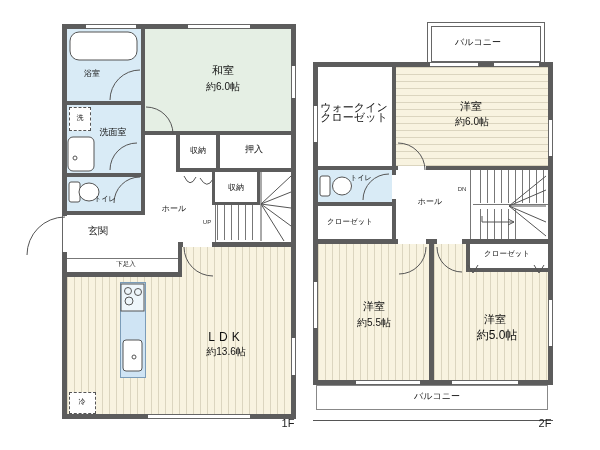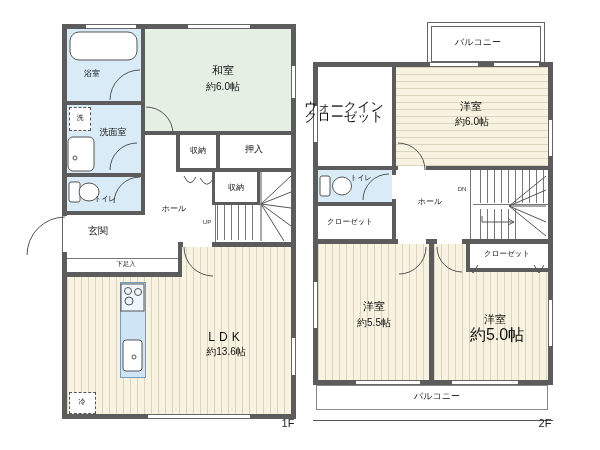--- a/index.html
+++ b/index.html
@@ -169,31 +169,31 @@
   <div class="lbl" style="left:207px;top:223px;font-size:6px;color:#333;">UP</div>
   <div class="lbl" style="left:198px;top:151px;font-size:8px;">収納</div>
   <div class="lbl" style="left:254px;top:150px;font-size:9px;">押入</div>
   <div class="lbl" style="left:236px;top:188px;font-size:8px;">収納</div>
   <div class="lbl" style="left:226px;top:337px;font-size:12px;letter-spacing:4px;">LDK</div>
   <div class="lbl" style="left:226px;top:352px;font-size:10px;">約13.6帖</div>
   <div class="lbl" style="left:82px;top:402px;font-size:7px;">冷</div>
   <div class="lbl" style="left:288px;top:424px;font-size:11px;color:#222;">1F</div>
 
   <div class="lbl" style="left:478px;top:43px;font-size:9px;">バルコニー</div>
-  <div class="lbl" style="left:344px;top:112px;font-size:13px;line-height:10px;">
+  <div class="lbl" style="left:354px;top:112px;font-size:11px;line-height:10px;">
     <div>ウォークイン</div>
     <div>クローゼット</div>
   </div>
   <div class="lbl" style="left:471px;top:107px;font-size:11px;">洋室</div>
   <div class="lbl" style="left:472px;top:122px;font-size:10px;">約6.0帖</div>
   <div class="lbl" style="left:361px;top:178px;font-size:7px;">トイレ</div>
   <div class="lbl" style="left:430px;top:202px;font-size:8px;">ホール</div>
   <div class="lbl" style="left:462px;top:190px;font-size:6px;color:#333;">DN</div>
   <div class="lbl" style="left:350px;top:222px;font-size:7.5px;">クローゼット</div>
   <div class="lbl" style="left:507px;top:254px;font-size:7.5px;">クローゼット</div>
   <div class="lbl" style="left:374px;top:307px;font-size:11px;">洋室</div>
   <div class="lbl" style="left:374px;top:323px;font-size:10px;">約5.5帖</div>
   <div class="lbl" style="left:495px;top:320px;font-size:11px;">洋室</div>
-  <div class="lbl" style="left:497px;top:335px;font-size:16px;">約5.0帖</div>
+  <div class="lbl" style="left:497px;top:335px;font-size:12px;">約5.0帖</div>
   <div class="lbl" style="left:437px;top:397px;font-size:9px;">バルコニー</div>
   <div class="lbl" style="left:545px;top:424px;font-size:11px;color:#222;">2F</div>
 
 </div>
 
 </body></html>

